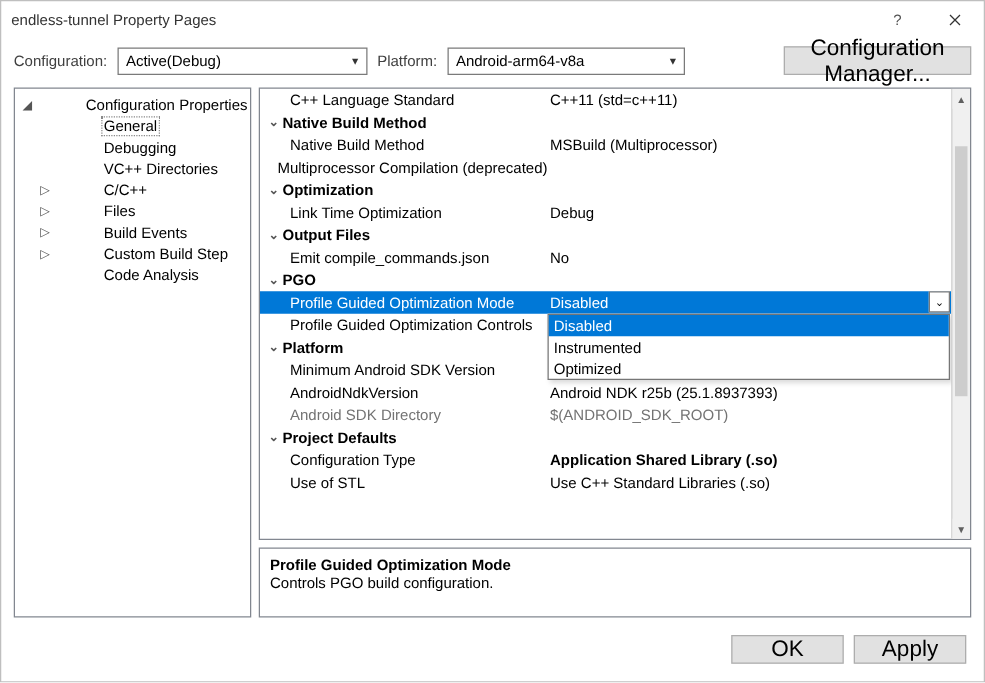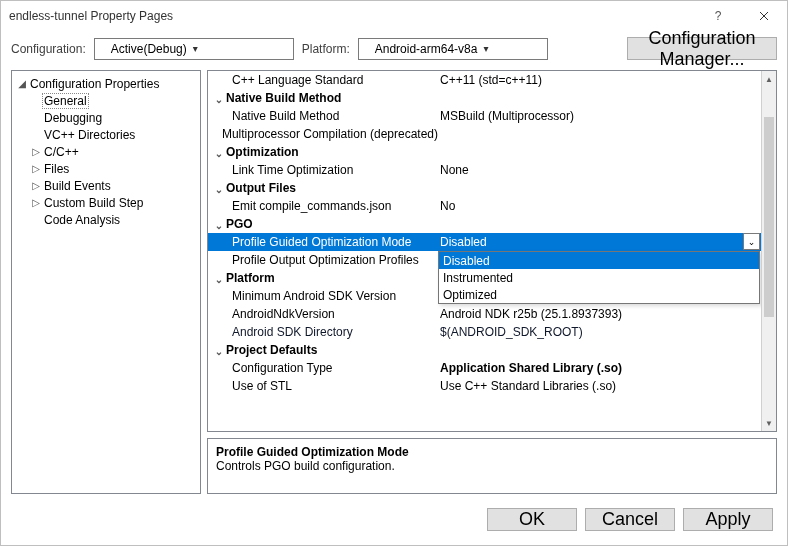--- a/index.html
+++ b/index.html
@@ -35,21 +35,22 @@
     display: flex; align-items: center;
     gap: 8px;
     padding: 6px 10px;
   }
   .toprow label { color: #404040; }
   .combo {
     border: 1px solid #7a7a7a;
     background: #fff;
     height: 22px;
     display: flex; align-items: center;
-    padding: 0 16px;
+    padding: 0 6px;
+    justify-content: space-between;
     cursor: default;
   }
   .combo .arrow {
     font-size: 10px; color: #333; margin-left: 6px;
   }
   .btn {
     border: 1px solid #adadad;
     background: #e1e1e1;
     height: 23px;
     padding: 0 12px;
@@ -77,21 +78,21 @@
     display: flex; align-items: center;
     height: 17px;
     padding-left: 4px;
     white-space: nowrap;
   }
   .tree-item .exp {
     width: 12px; display: inline-flex; justify-content: center;
     font-size: 10px; color: #555;
   }
   .tree-item .gap { width: 12px; display: inline-block; }
-  .tree-item .label { padding: 0 2px; }
+  .tree-item .label { padding: 0 2px; margin-left: 39px; }
   .tree-item.selected .label {
     border: 1px dotted #888;
     padding: 0 1px;
   }
   .indent1 { padding-left: 18px; }
   
   .right {
     flex: 1;
     display: flex; flex-direction: column;
     min-width: 0;
@@ -125,38 +126,38 @@
     top: 30px; height: 200px;
     background: #cdcdcd;
   }
   .row {
     display: flex; align-items: center;
     height: 18px;
     font-size: 12px;
     position: relative;
   }
   .row .col-name {
-    display: flex; align-items: flex-end;
+    display: flex; align-items: center;
     width: 230px;
     padding-left: 4px;
     overflow: hidden; white-space: nowrap;
   }
   .row .col-val {
     flex: 1;
     padding-left: 2px;
     overflow: hidden; white-space: nowrap;
   }
   .row.cat .col-name { font-weight: 700; }
   .row .chev {
     width: 14px; display: inline-flex; justify-content: center;
     font-size: 10px; color: #555;
   }
   .row .ind { width: 20px; display: inline-block; }
   .row.bold .col-val { font-weight: 700; }
-  .row.gray .col-name, .row.gray .col-val { color: #0f172a; }
+  .row.gray .col-name, .row.gray .col-val { color: #737373; }
   .row.selected {
     background: #0078d7; color: #fff;
   }
   .row .dd-btn {
     width: 17px; height: 17px;
     border: 1px solid #7a7a7a;
     background: #fff;
     display: flex; align-items: center; justify-content: center;
     position: absolute; right: 1px; top: 0;
     font-size: 9px; color: #000;
@@ -294,21 +295,21 @@
                 <span class="chev">⌄</span>
                 <span>Optimization</span>
               </div>
               <div class="col-val"></div>
             </div>
             <div class="row">
               <div class="col-name">
                 <span class="ind"></span>
                 <span>Link Time Optimization</span>
               </div>
-              <div class="col-val">None</div>
+              <div class="col-val">Debug</div>
             </div>
             <div class="row cat">
               <div class="col-name">
                 <span class="chev">⌄</span>
                 <span>Output Files</span>
               </div>
               <div class="col-val"></div>
             </div>
             <div class="row">
               <div class="col-name">
@@ -328,21 +329,21 @@
               <div class="col-name">
                 <span class="ind"></span>
                 <span>Profile Guided Optimization Mode</span>
               </div>
               <div class="col-val">Disabled</div>
               <div class="dd-btn">⌄</div>
             </div>
             <div class="row">
               <div class="col-name">
                 <span class="ind"></span>
-                <span>Profile Output Optimization Profiles</span>
+                <span>Profile Guided Optimization Controls</span>
               </div>
               <div class="col-val"></div>
             </div>
             <div class="row cat">
               <div class="col-name">
                 <span class="chev">⌄</span>
                 <span>Platform</span>
               </div>
               <div class="col-val"></div>
             </div>
@@ -404,16 +405,15 @@
       </div>
       <div class="descbox">
         <div class="dtitle">Profile Guided Optimization Mode</div>
         <div>Controls PGO build configuration.</div>
       </div>
     </div>
   </div>
 
   <div class="footer">
     <button class="btn">OK</button>
-    <button class="btn">Cancel</button>
     <button class="btn disabled">Apply</button>
   </div>
 </div>
 
 </body></html>

